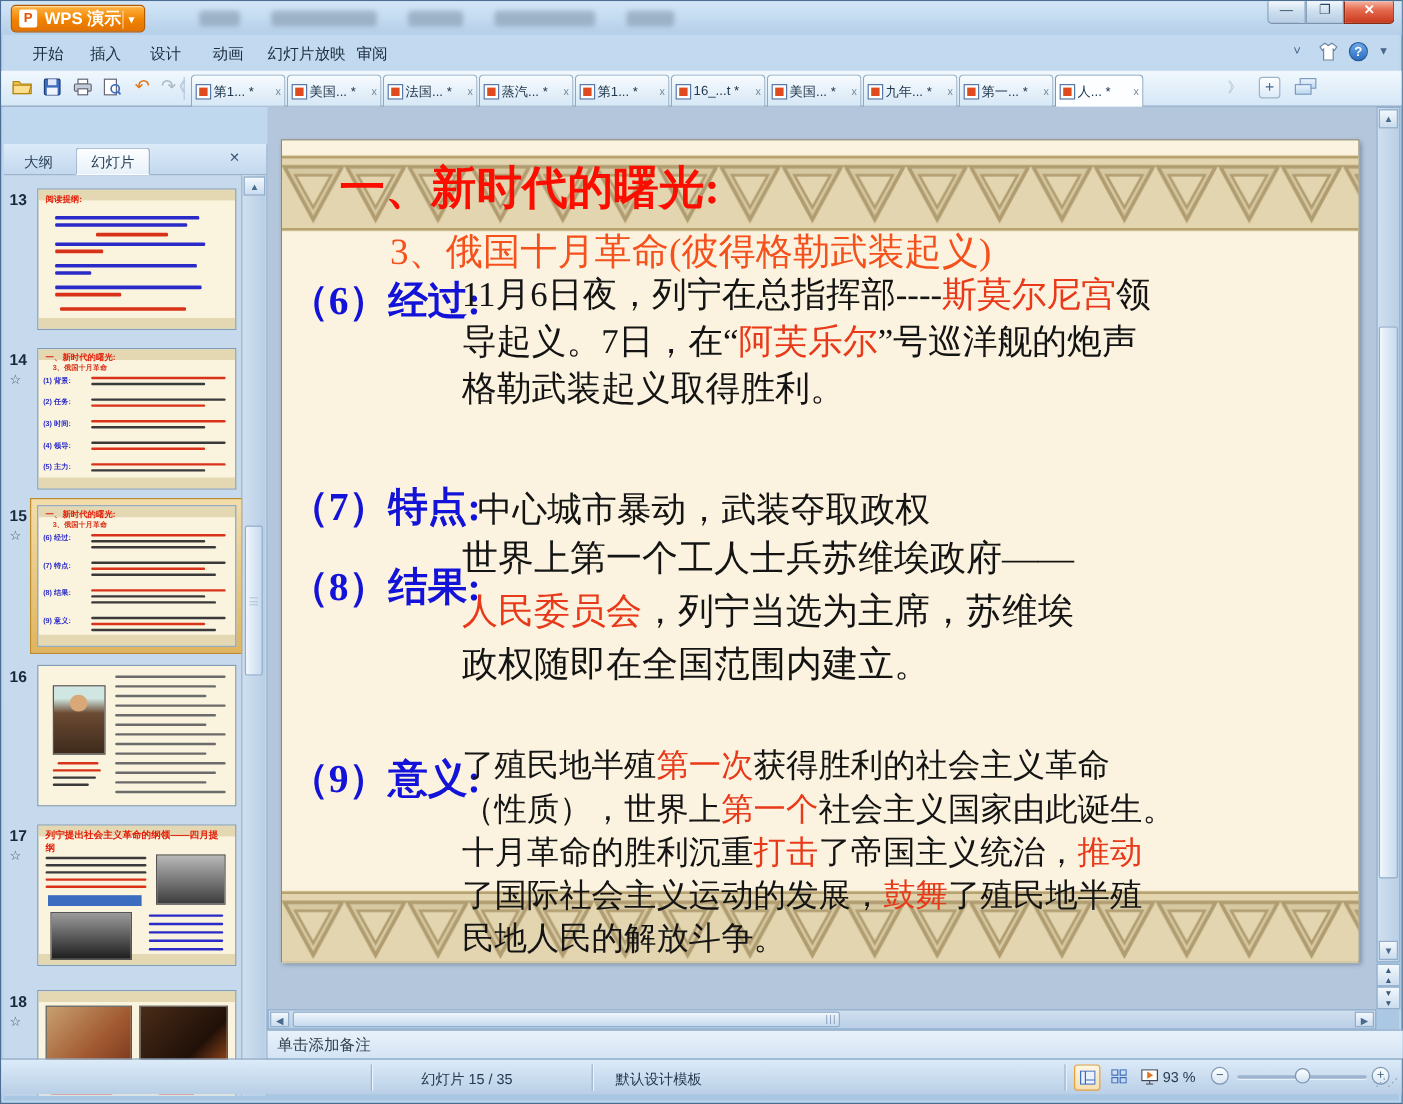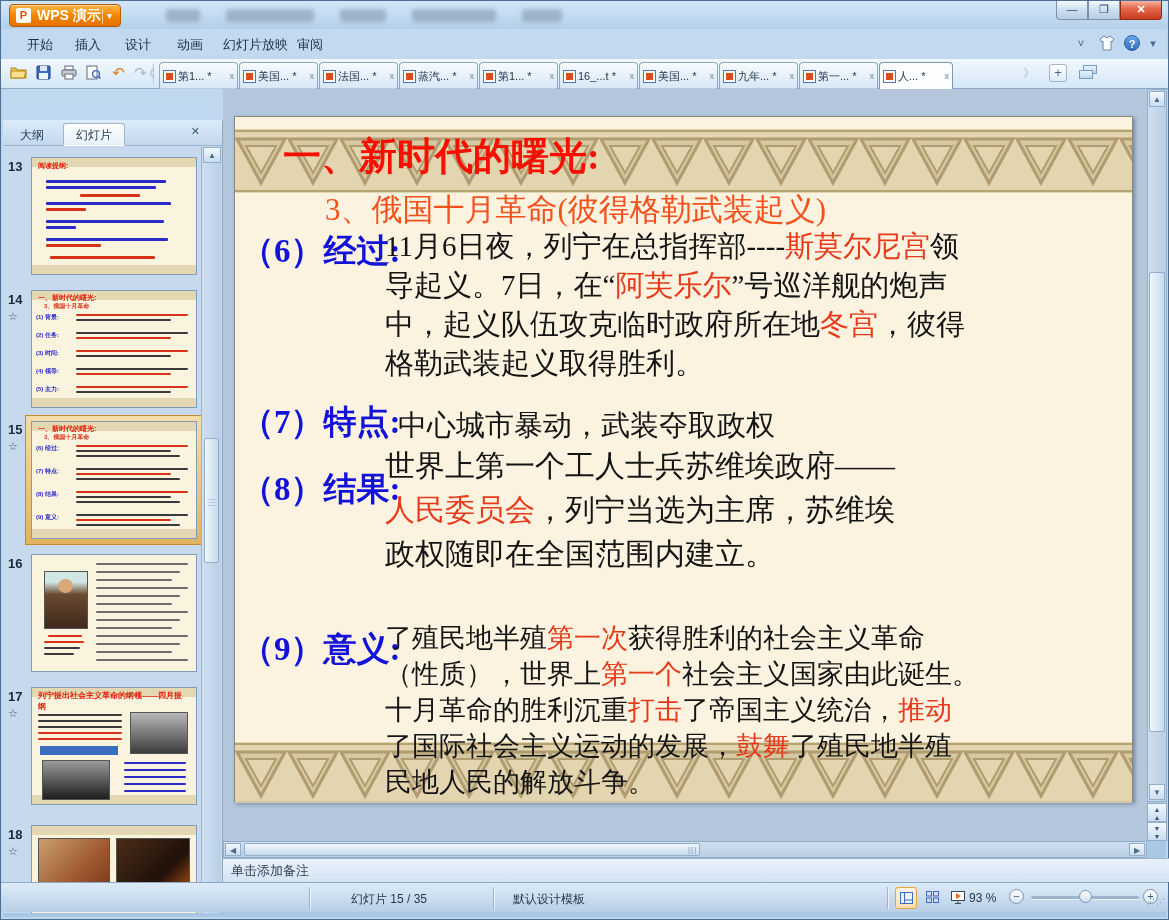--- a/index.html
+++ b/index.html
@@ -471,21 +471,20 @@
           <rect width="899" height="61" fill="url(#tri)" opacity="0.85"></rect>
           <line x1="0" y1="2" x2="899" y2="2" stroke="#b7a271" stroke-width="2"></line>
         </svg>
         <div class="s-title1">一、新时代的曙光:</div>
         <div class="s-title2">3、俄国十月革命(彼得格勒武装起义)</div>
         <div id="slide-sections">
             <div class="slabel lab-0">（6）经过:</div>
             <div class="sbody bod-0">
               <div><span>11月6日夜，列宁在总指挥部----</span><span class="red">斯莫尔尼宫</span><span>领</span></div>
               <div><span>导起义。7日，在“</span><span class="red">阿芙乐尔</span><span>”号巡洋舰的炮声</span></div>
-              <div><span>中，起义队伍攻克临时政府所在地</span><span class="red">冬宫</span><span>，彼得</span></div>
               <div><span>格勒武装起义取得胜利。</span></div>
             </div>
             <div class="slabel lab-1">（7）特点:</div>
             <div class="sbody bod-1">
               <div><span>中心城市暴动，武装夺取政权</span></div>
             </div>
             <div class="slabel lab-2">（8）结果:</div>
             <div class="sbody bod-2">
               <div><span>世界上第一个工人士兵苏维埃政府——</span></div>
               <div><span class="red">人民委员会</span><span>，列宁当选为主席，苏维埃</span></div>

